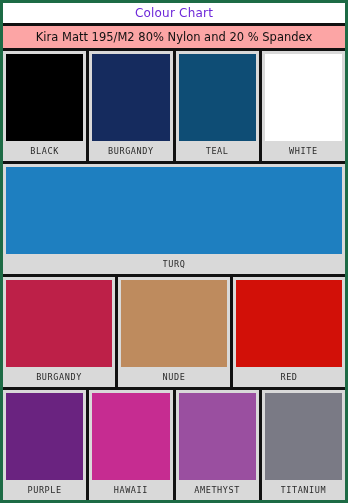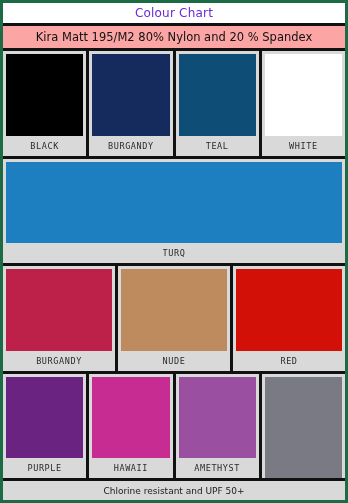--- a/index.html
+++ b/index.html
@@ -168,21 +168,19 @@
         <div class="swatch-cell">
           <div class="swatch-chip" style="background: rgb(198, 44, 145);"></div>
           <div class="swatch-label">HAWAII</div>
         </div>
         <div class="swatch-cell">
           <div class="swatch-chip" style="background: rgb(154, 79, 160);"></div>
           <div class="swatch-label">AMETHYST</div>
         </div>
         <div class="swatch-cell">
           <div class="swatch-chip" style="background: rgb(122, 122, 133);"></div>
+          <div class="swatch-label">TITANIUM</div>
         </div>
       </div>
     </div>
 
-  <div class="footer-bar">
-    <div class="footer-text">Chlorine resistant and UPF 50+</div>
-  </div>
 
 </div>
 
 </body></html>

